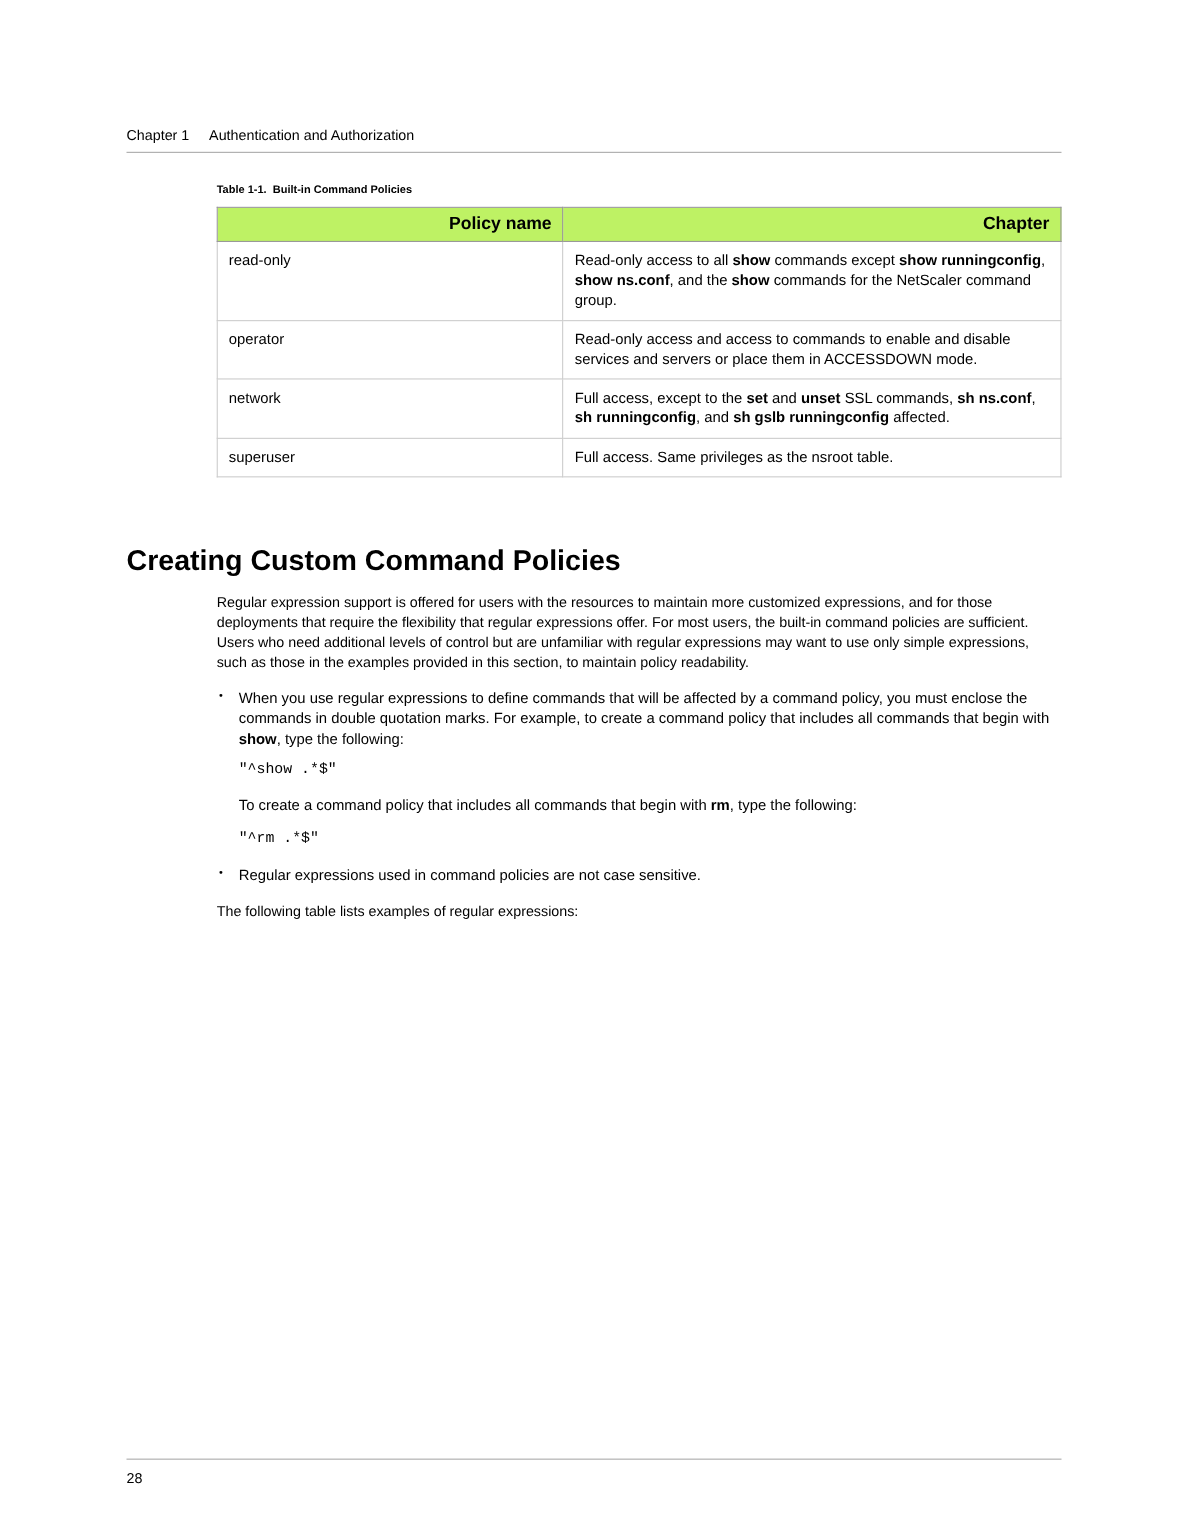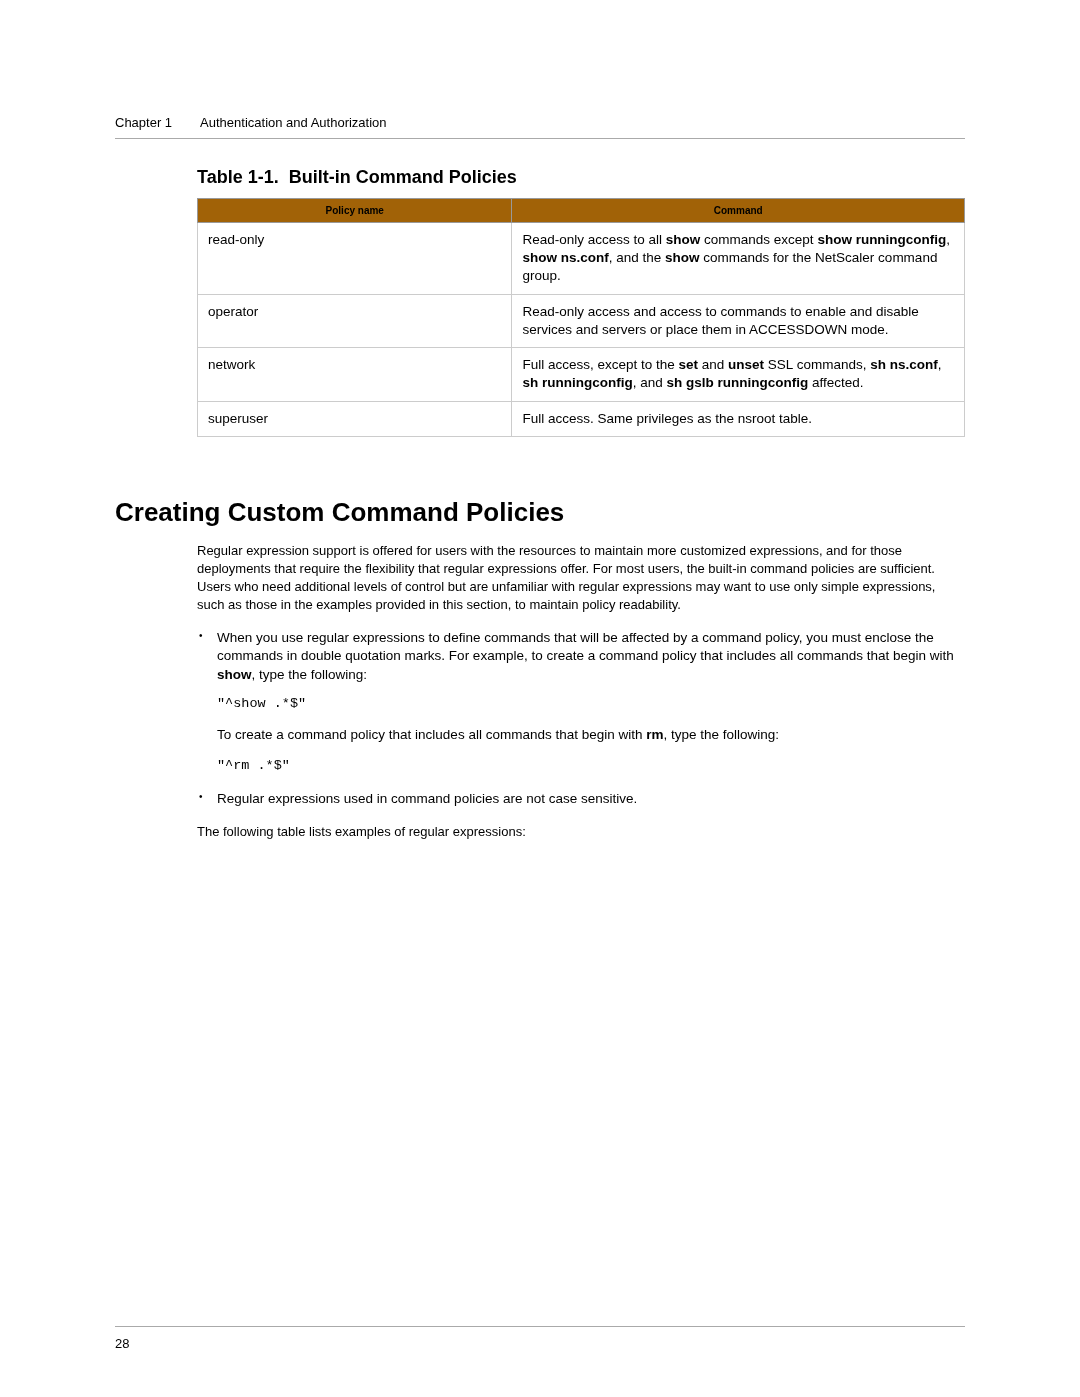--- a/index.html
+++ b/index.html
@@ -8,49 +8,49 @@
       font-size: 14px;
       color: #000;
       background: #fff;
       width: 1080px;
       height: 1397px;
       padding: 115px 115px 50px 115px;
       position: relative;
     }
     .header-row {
       display: flex;
-      gap: 28px;
+      gap: 18px;
       font-size: 13px;
       margin-bottom: 8px;
     }
     .header-divider {
       border: none;
       border-top: 1px solid #aaa;
       margin-bottom: 28px;
     }
     .content-area {
       margin-left: 82px;
     }
     .table-caption {
       font-weight: bold;
-      font-size: 18px;
+      font-size: 10px;
       margin-bottom: 10px;
     }
     table {
       border-collapse: collapse;
       width: 100%;
       table-layout: fixed;
     }
     th {
-      text-align: center;
+      text-align: right;
       font-weight: bold;
-      background: #a16207;
+      background: #bef264;
       border: 1px solid #999;
       padding: 6px 10px;
-      font-size: 10px;
+      font-size: 16px;
     }
     th:first-child { width: 41%; }
     th:last-child { width: 59%; }
     td {
       border: 1px solid #ccc;
       padding: 8px 10px;
       vertical-align: top;
       font-size: 13.5px;
       line-height: 1.35;
     }
@@ -123,21 +123,21 @@
 <div class="content-area">
   <div class="table-caption">
     <span>Table 1-1.</span>
     &nbsp;<span>Built-in Command Policies</span>
   </div>
 
   <table>
     <thead>
       <tr>
         <th>Policy name</th>
-        <th>Command</th>
+        <th>Chapter</th>
       </tr>
     </thead>
     <tbody>
       <tr>
         <td>read-only</td>
         <td>
           <span>Read-only access to all </span><b><span>show</span></b><span> commands except </span><b><span>show runningconfig</span></b><span>, </span><b><span>show ns.conf</span></b><span>, and the </span><b><span>show</span></b><span> commands for the NetScaler command group.</span>
         </td>
       </tr>
       <tr>

